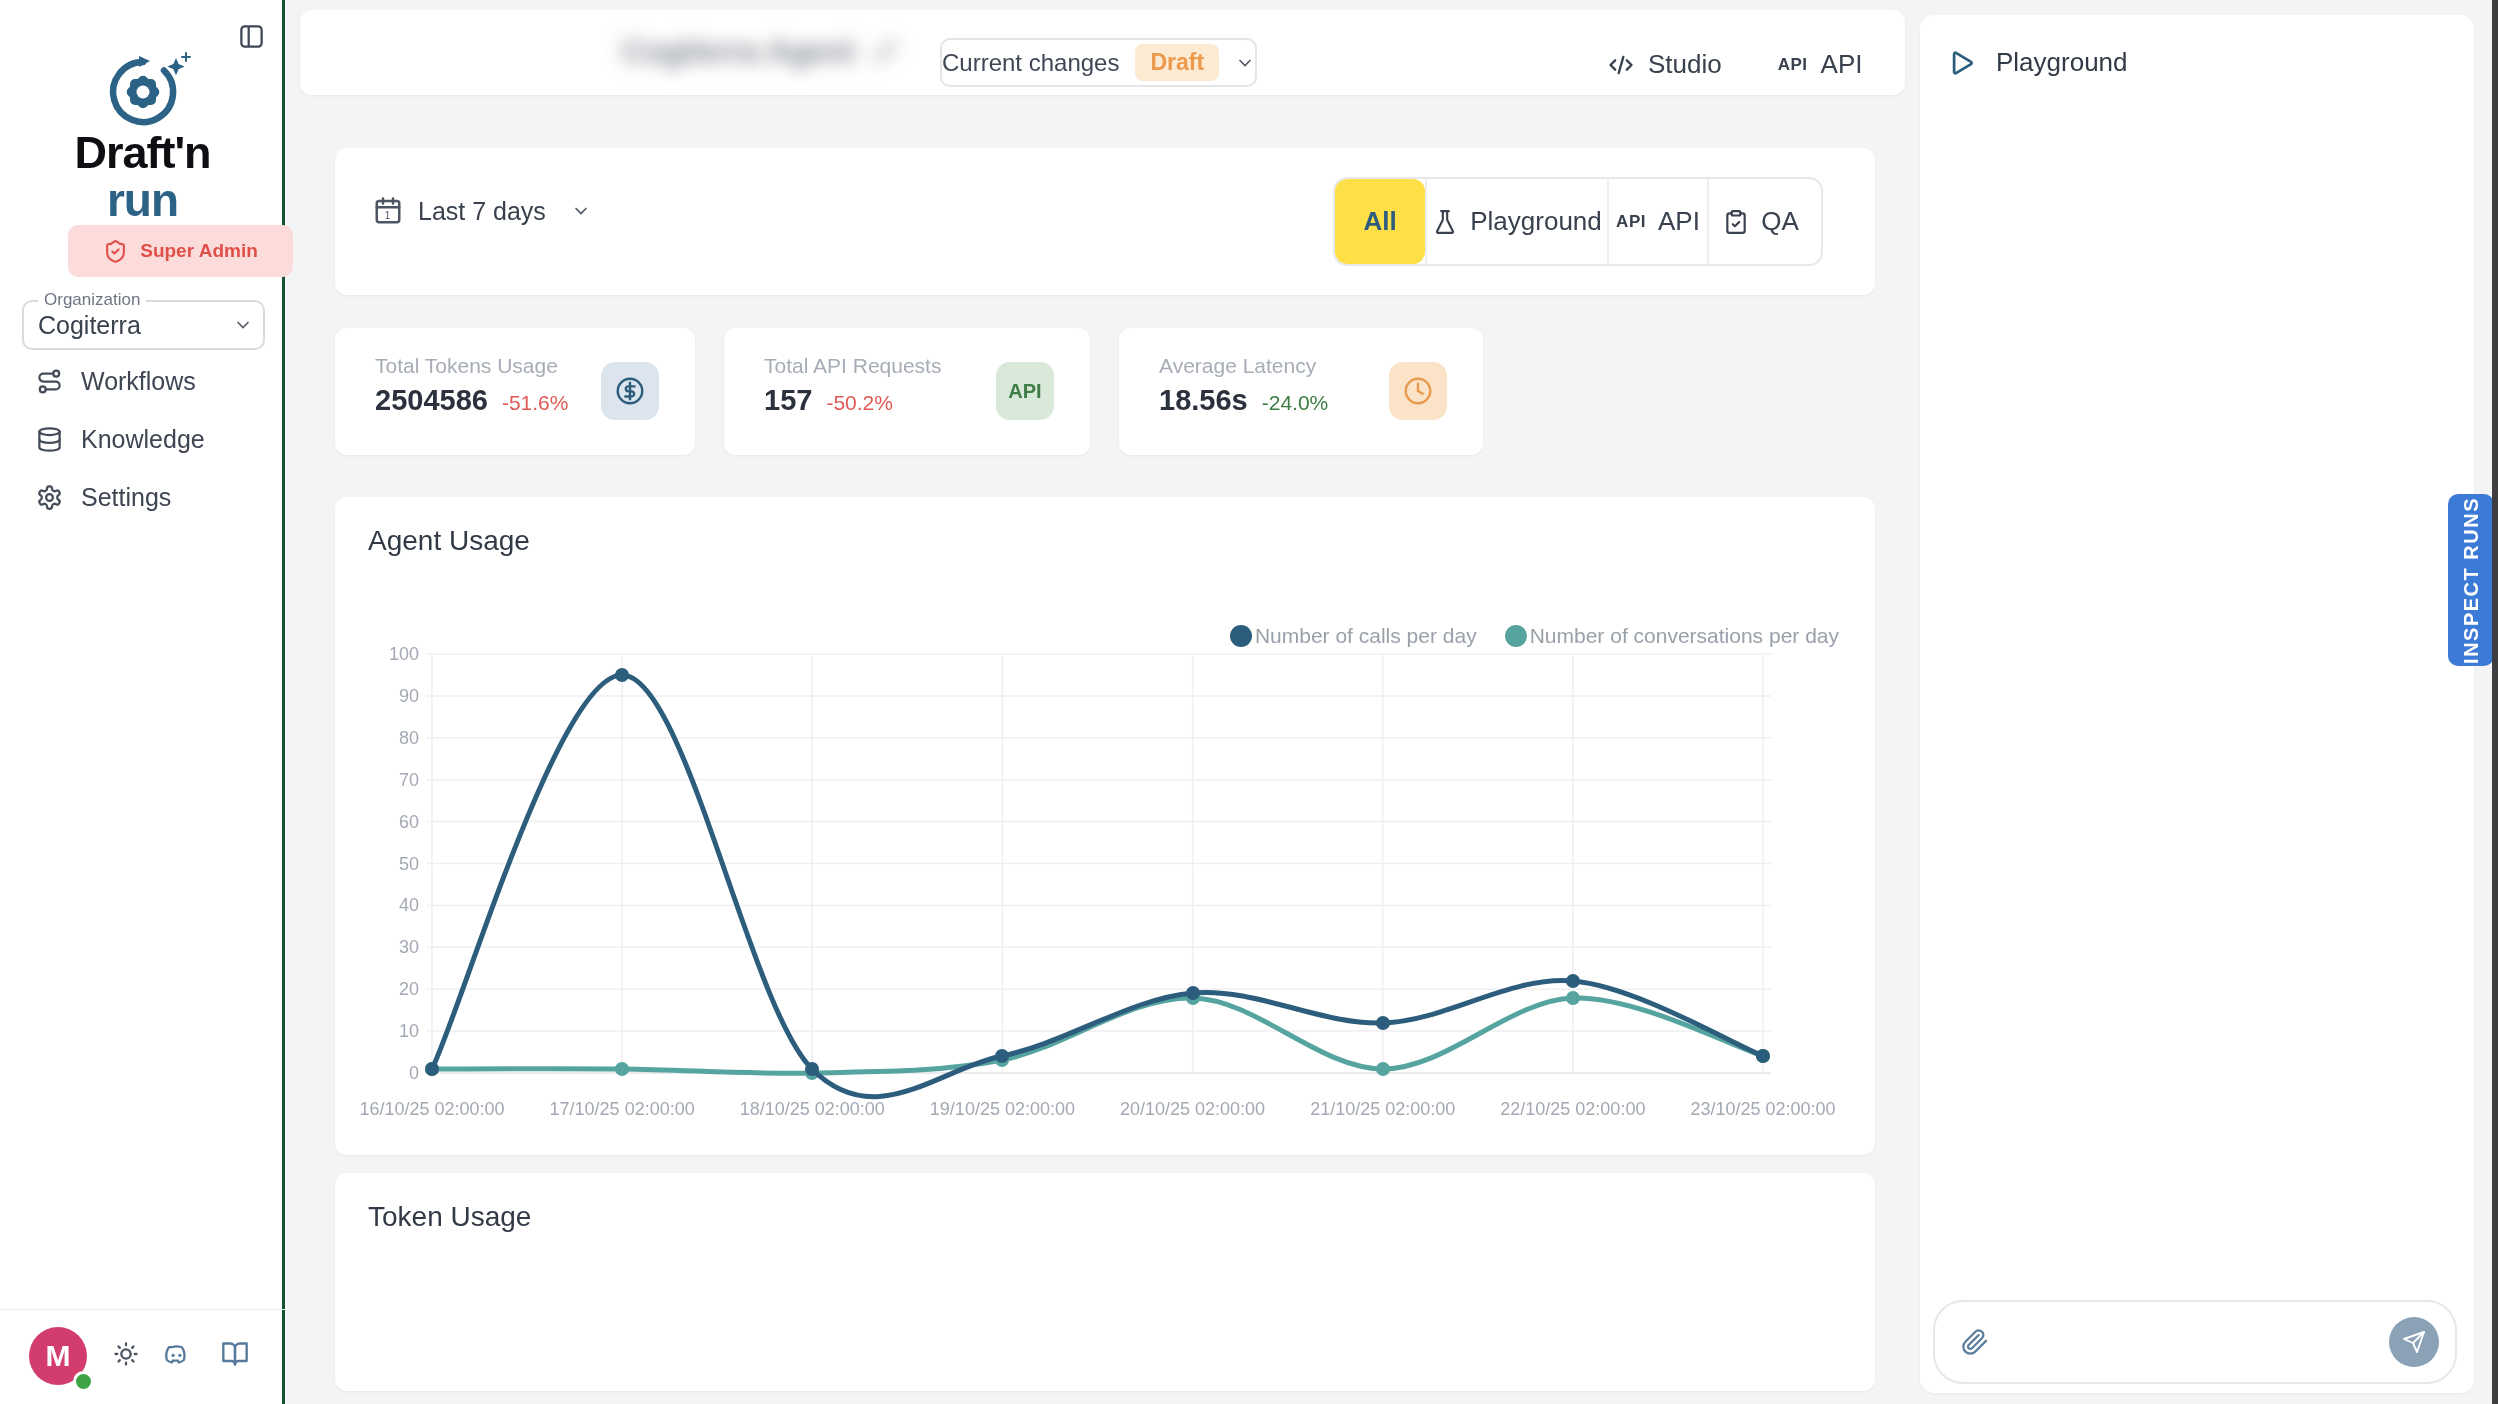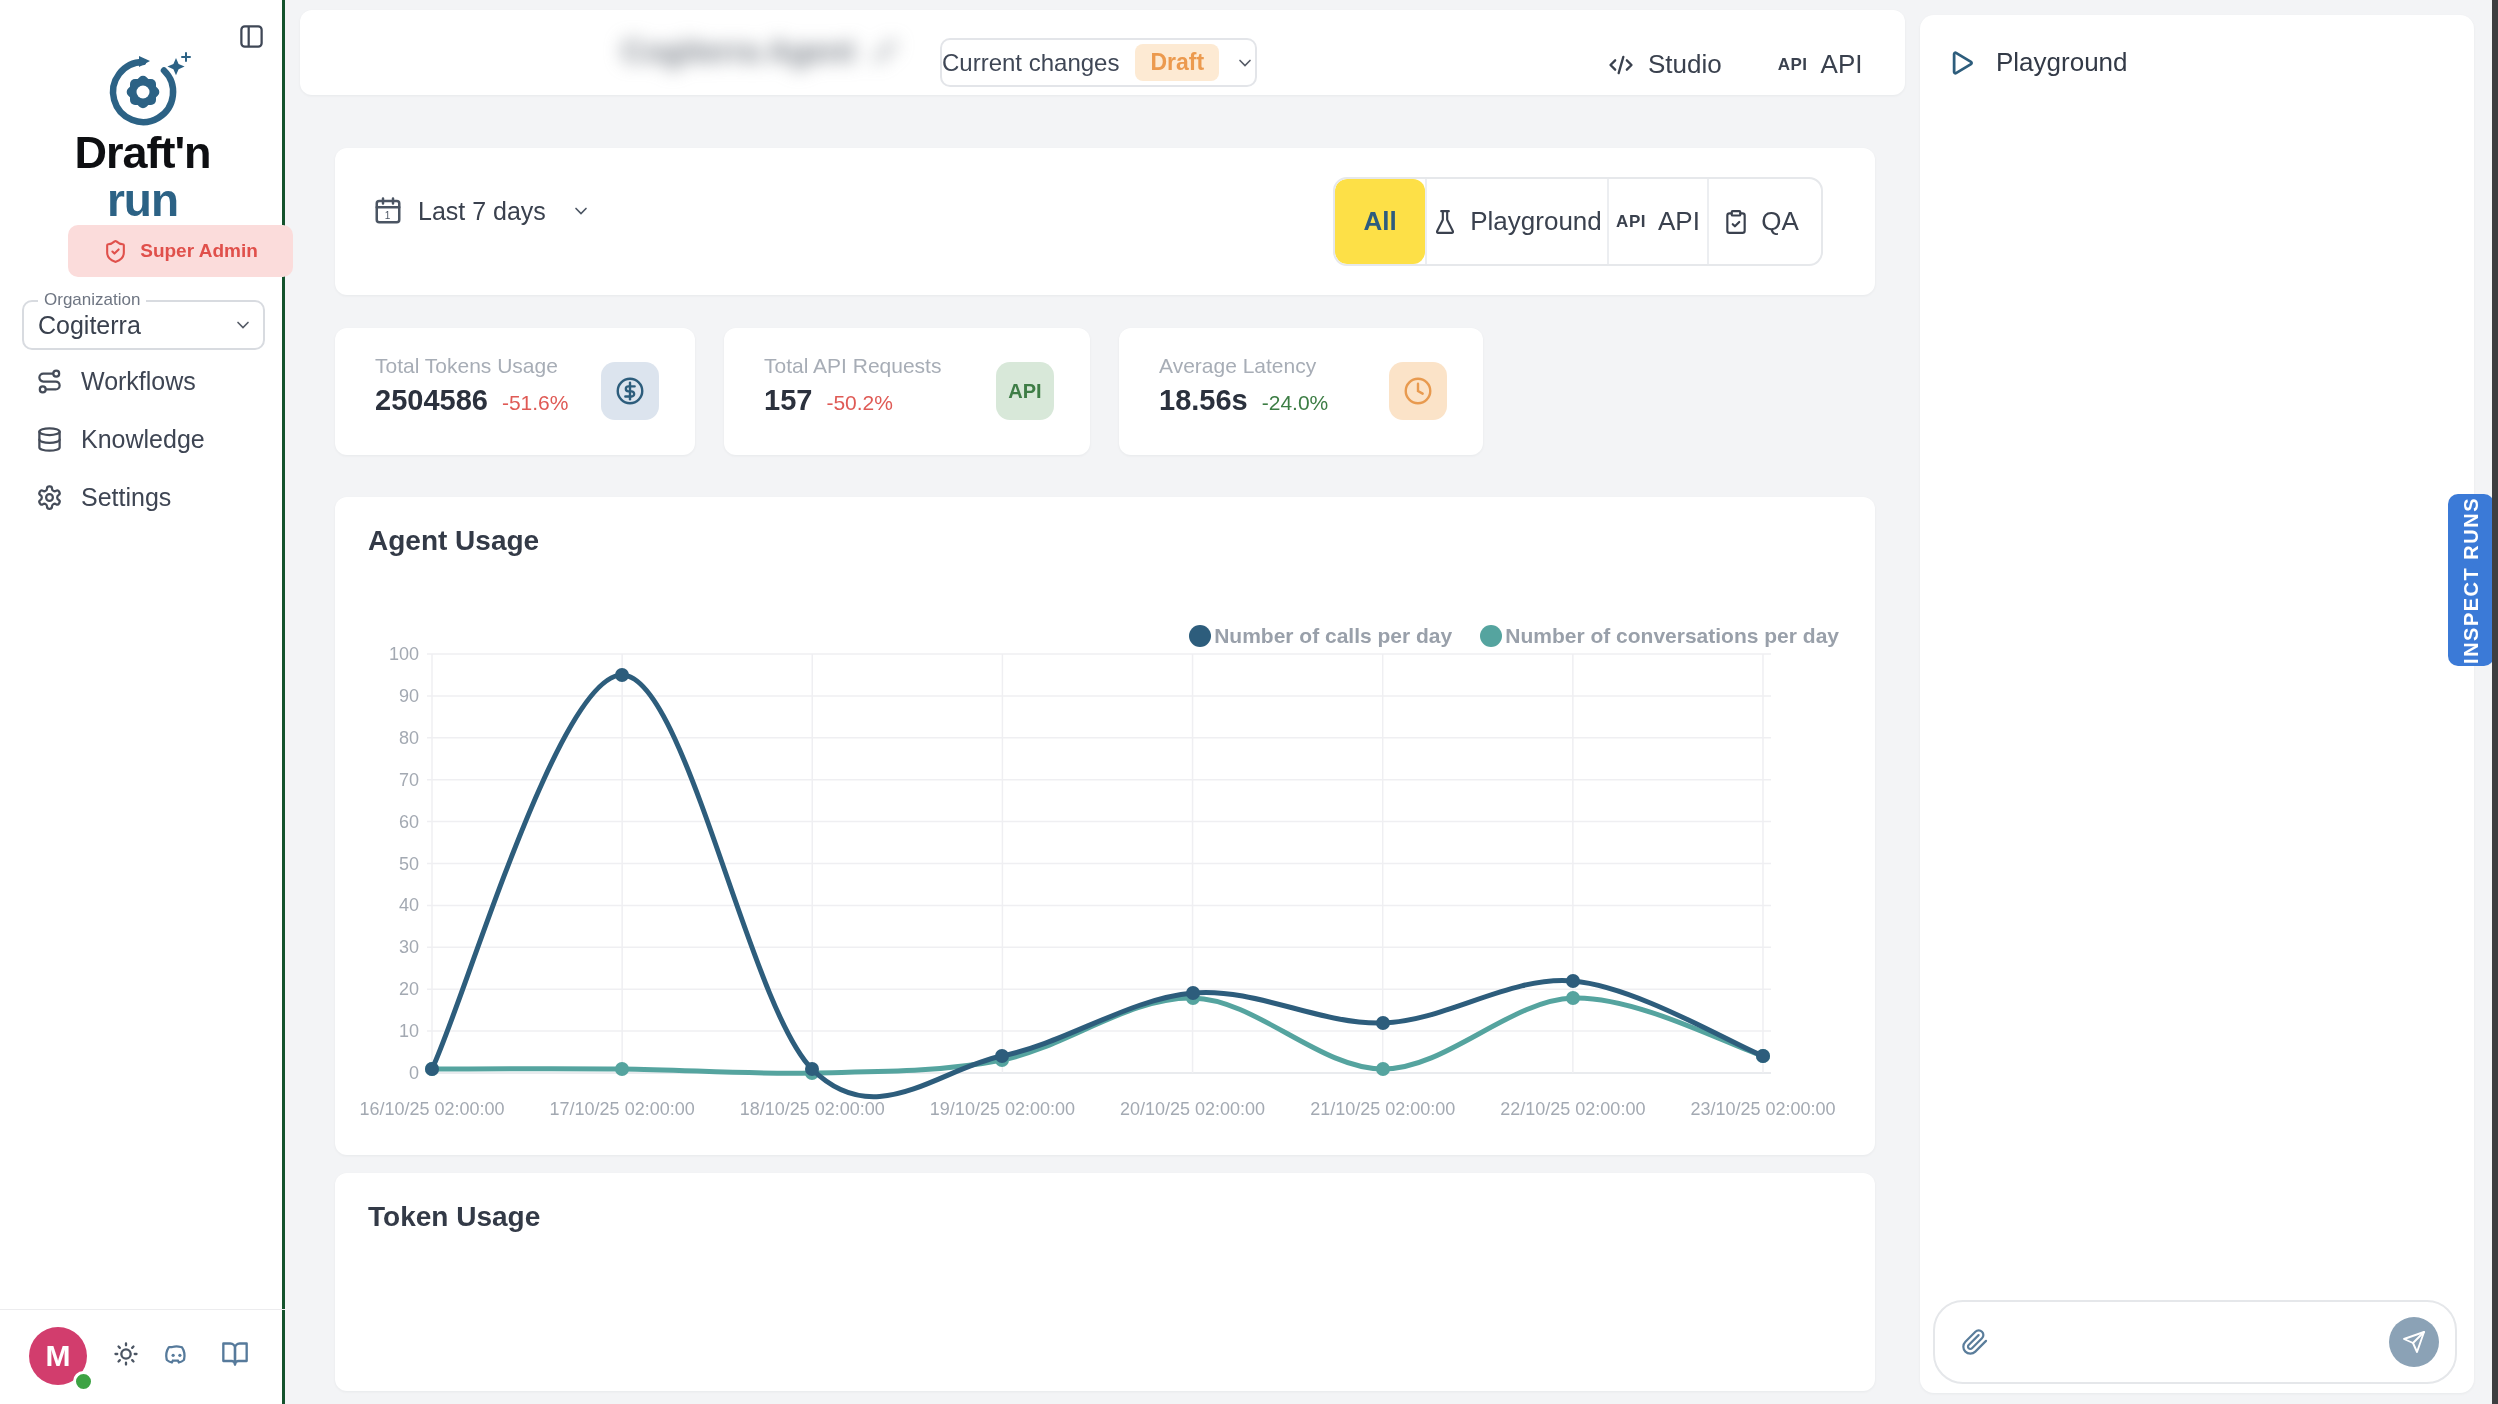--- a/index.html
+++ b/index.html
@@ -57,22 +57,22 @@
   .stat2{left:724px;top:328px;width:366px;height:127px;}
   .stat3{left:1119px;top:328px;width:364px;height:127px;}
   .stat-label{position:absolute;left:40px;top:26px;font-size:21px;color:#a7adb6;}
   .stat-row{position:absolute;left:40px;top:56px;display:flex;align-items:baseline;gap:14px;}
   .stat-value{font-size:29px;font-weight:700;color:#2b313d;}
   .stat-delta{font-size:21px;font-weight:500;}
   .stat-icon{position:absolute;right:36px;top:34px;width:58px;height:58px;border-radius:14px;display:flex;align-items:center;justify-content:center;font-size:20px;font-weight:700;}
   
   .usage-card{left:335px;top:497px;width:1540px;height:658px;}
   .token-card{left:335px;top:1173px;width:1540px;height:218px;}
-  .card-title{position:absolute;left:33px;top:28px;font-size:28px;font-weight:700;color:#333a47;}
-  .legend{position:absolute;right:36px;top:127px;display:flex;align-items:center;gap:28px;font-weight:bold;}
+  .card-title{position:absolute;left:33px;top:28px;font-size:28px;font-weight:400;color:#333a47;}
+  .legend{position:absolute;right:36px;top:127px;display:flex;align-items:center;gap:28px;}
   .legend-item{display:flex;align-items:center;gap:3px;font-size:21px;color:#99a0aa;}
   .ldot{width:22px;height:22px;border-radius:50%;}
   .chart-svg{position:absolute;left:0;top:0;}
   .chart-svg text{font-family:"Liberation Sans",sans-serif;}
   
   .playground{left:1920px;top:15px;width:554px;height:1378px;border-radius:14px;}
   .pg-head{position:absolute;left:26px;top:32px;display:flex;align-items:center;gap:20px;font-size:26px;color:#333a47;}
   .pg-play{color:#2d5d7c;}
   .pg-empty{position:absolute;left:0;right:0;top:1181px;display:flex;flex-direction:column;align-items:center;gap:15px;}
   .pg-empty-icon{color:#3e6384;}

